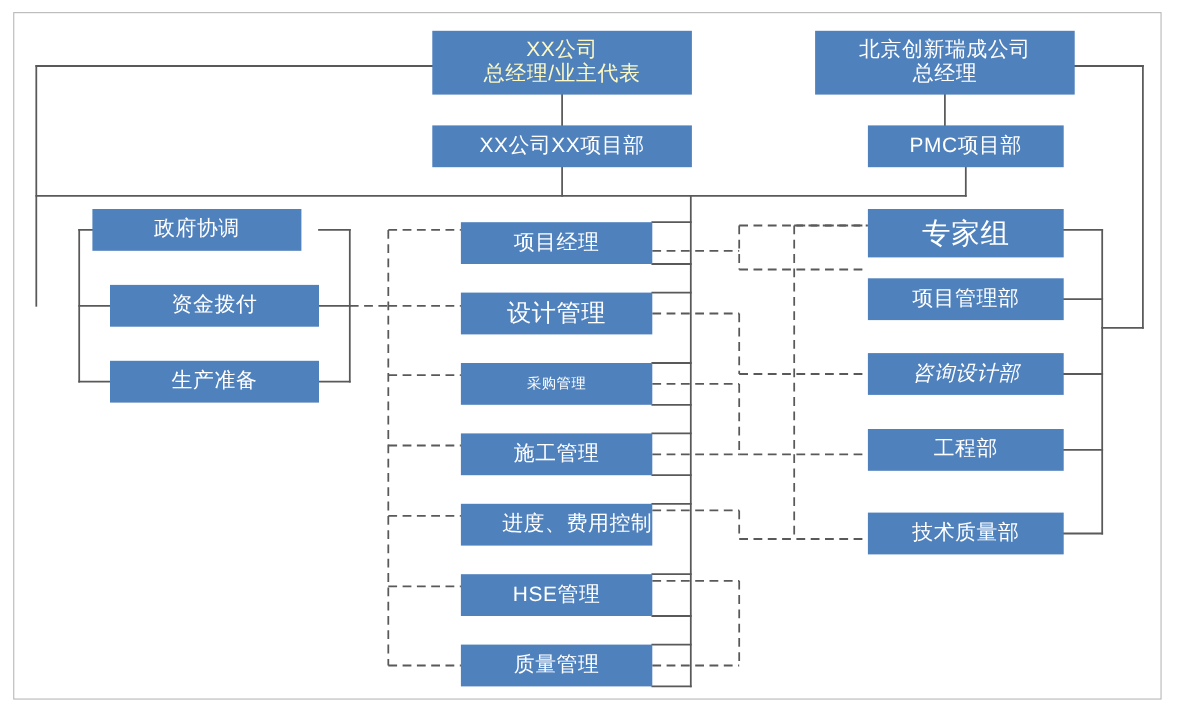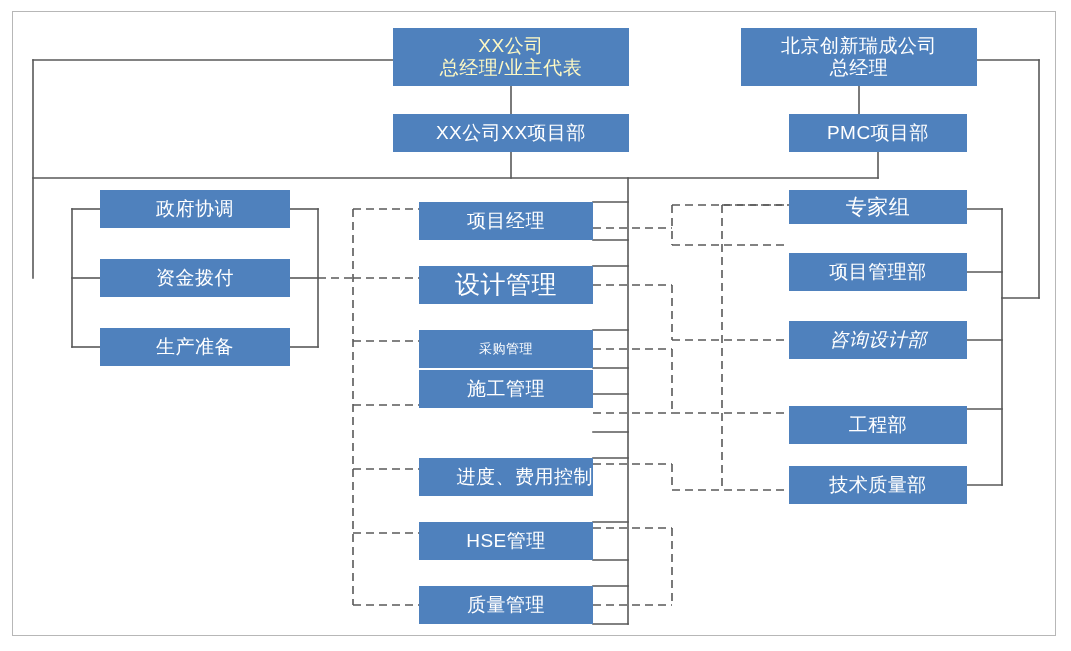--- a/index.html
+++ b/index.html
@@ -136,61 +136,61 @@
     <span>北京创新瑞成公司
 总经理</span>
   </div>
   <div class="node" style="left: 393px; top: 114px; width: 236px; height: 38px; font-size: 19px; background: rgb(79, 129, 189); color: #ffffff;">
     <span>XX公司XX项目部</span>
   </div>
   <div class="node" style="left: 789px; top: 114px; width: 178px; height: 38px; font-size: 19px; background: rgb(79, 129, 189); color: rgb(255, 255, 255);">
     <span>PMC项目部</span>
   </div>
 
-  <div class="node" style="left: 100px; top: 190px; width: 190px; height: 38px; font-size: 19px; background: rgb(79, 129, 189); color: rgb(255, 255, 255);">
+  <div class="node" style="left: 84px; top: 190px; width: 190px; height: 38px; font-size: 19px; background: rgb(79, 129, 189); color: rgb(255, 255, 255);">
     <span>政府协调</span>
   </div>
   <div class="node" style="left: 100px; top: 259px; width: 190px; height: 38px; font-size: 19px; background: rgb(79, 129, 189); color: rgb(255, 255, 255);">
     <span>资金拨付</span>
   </div>
   <div class="node" style="left: 100px; top: 328px; width: 190px; height: 38px; font-size: 19px; background: rgb(79, 129, 189); color: rgb(255, 255, 255);">
     <span>生产准备</span>
   </div>
 
   <div class="node" style="left: 419px; top: 202px; width: 174px; height: 38px; font-size: 19px; background: rgb(79, 129, 189); color: rgb(255, 255, 255);">
     <span>项目经理</span>
   </div>
-  <div class="node" style="left: 419px; top: 266px; width: 174px; height: 38px; font-size: 25px; background: rgb(79, 129, 189); color: rgb(255, 255, 255);">
+  <div class="node" style="left: 419px; top: 266px; width: 174px; height: 38px; font-size: 22px; background: rgb(79, 129, 189); color: rgb(255, 255, 255);">
     <span>设计管理</span>
   </div>
   <div class="node" style="left: 419px; top: 330px; width: 174px; height: 38px; font-size: 13px; background: rgb(79, 129, 189); color: rgb(255, 255, 255);">
     <span>采购管理</span>
   </div>
-  <div class="node" style="left: 419px; top: 370px; width: 174px; height: 38px; font-size: 19px; background: rgb(79, 129, 189); color: rgb(255, 255, 255); font-family: Liberation Serif, serif;">
+  <div class="node" style="left: 419px; top: 394px; width: 174px; height: 38px; font-size: 19px; background: rgb(79, 129, 189); color: rgb(255, 255, 255); font-family: Liberation Serif, serif;">
     <span>施工管理</span>
   </div>
   <div class="node" style="left: 419px; top: 458px; width: 174px; height: 38px; font-size: 19px; background: rgb(79, 129, 189); color: rgb(255, 255, 255); text-align: right;">
     <span>进度、费用控制</span>
   </div>
   <div class="node" style="left: 419px; top: 522px; width: 174px; height: 38px; font-size: 19px; background: rgb(79, 129, 189); color: rgb(255, 255, 255);">
     <span>HSE管理</span>
   </div>
   <div class="node" style="left: 419px; top: 586px; width: 174px; height: 38px; font-size: 19px; background: rgb(79, 129, 189); color: rgb(255, 255, 255);">
     <span>质量管理</span>
   </div>
 
-  <div class="node" style="left: 789px; top: 190px; width: 178px; height: 34px; font-size: 21px; background: rgb(79, 129, 189); color: rgb(255, 255, 255);">
+  <div class="node" style="left: 789px; top: 190px; width: 178px; height: 44px; font-size: 26px; background: rgb(79, 129, 189); color: rgb(255, 255, 255);">
     <span>专家组</span>
   </div>
   <div class="node" style="left: 789px; top: 253px; width: 178px; height: 38px; font-size: 19px; background: rgb(79, 129, 189); color: rgb(255, 255, 255);">
     <span>项目管理部</span>
   </div>
   <div class="node" style="left: 789px; top: 321px; width: 178px; height: 38px; font-size: 19px; background: rgb(79, 129, 189); color: rgb(255, 255, 255); font-style: italic;">
     <span>咨询设计部</span>
   </div>
-  <div class="node" style="left: 789px; top: 390px; width: 178px; height: 38px; font-size: 19px; background: rgb(79, 129, 189); color: rgb(255, 255, 255); margin-top: 16px;">
+  <div class="node" style="left: 789px; top: 390px; width: 178px; height: 38px; font-size: 19px; background: rgb(79, 129, 189); color: rgb(255, 255, 255);">
     <span>工程部</span>
   </div>
   <div class="node" style="left: 789px; top: 466px; width: 178px; height: 38px; font-size: 19px; background: rgb(79, 129, 189); color: rgb(255, 255, 255);">
     <span>技术质量部</span>
   </div>
 
 </div>
 
 </body></html>

